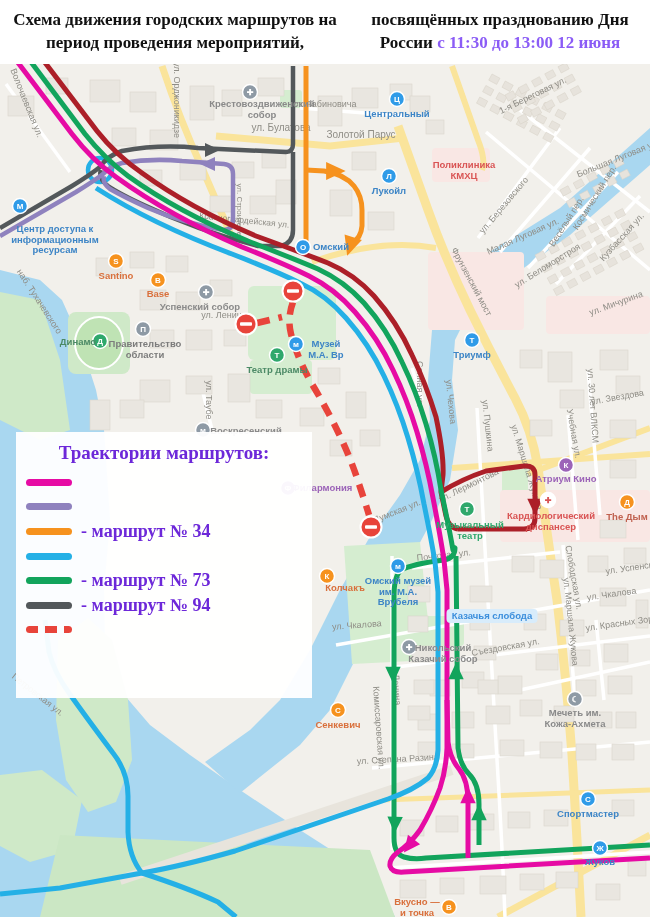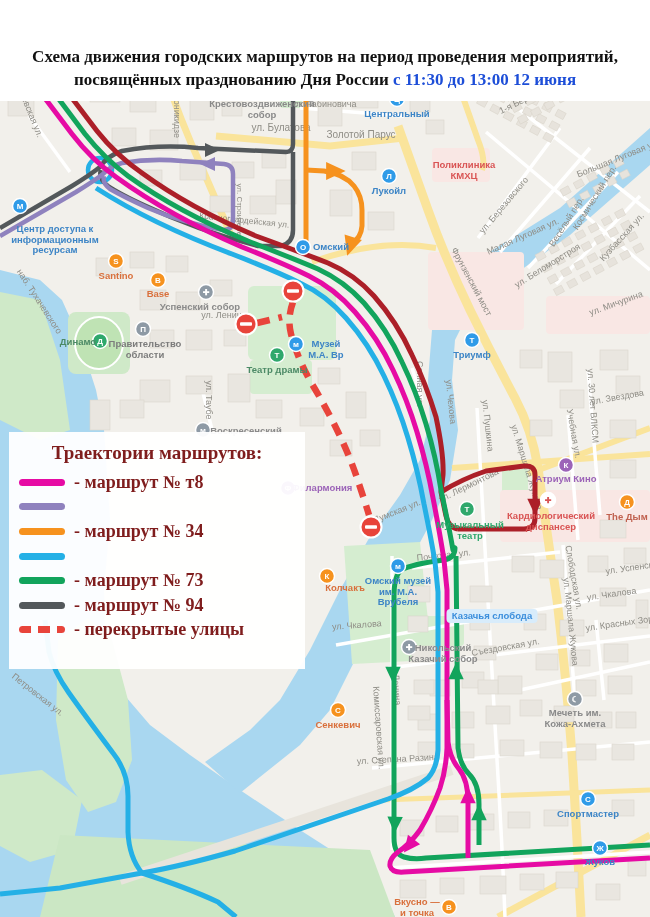--- a/index.html
+++ b/index.html
@@ -1,25 +1,25 @@
 <!DOCTYPE html>
 <html style="--c-t8: #E60BA4; --c-r25: #AC1F28; --c-r28: #8F82BE; --c-r34: #F6921E; --c-r62: #24B0E6; --c-r73: #12A45C; --c-r94: #53585B; --c-closed: #E8443B;"><head>
 <meta charset="utf-8">
 <style>
   html,body{margin:0;padding:0;background:#fff;}
   #stage{position:relative;width:650px;height:917px;overflow:hidden;background:#fff;
          font-family:"Liberation Sans",sans-serif;}
   #mapsvg{position:absolute;left:0;top:0;}
   header#titlebar{position:absolute;left:0;top:0;width:650px;height:64px;background:#fff;
-    display:flex;flex-direction:column;justify-content:center;align-items:center;
+    display:flex;flex-direction:row;justify-content:center;align-items:center;
     font-family:"Liberation Serif",serif;font-weight:bold;font-size:17px;color:#111;
-    line-height:1.35;text-align:center;z-index:5;margin-top:37px;}
-  header#titlebar .red{color:#1d4ed8;}
-  #legend{position:absolute;left:9px;top:432px;width:296px;height:237px;background:rgba(255,255,255,0.95);
-    z-index:4;font-family:"Liberation Serif",serif;color:#7f1d1d;}
+    line-height:1.35;text-align:center;z-index:5;}
+  header#titlebar .red{color:#8b5cf6;}
+  #legend{position:absolute;left:16px;top:432px;width:296px;height:266px;background:rgba(255,255,255,0.95);
+    z-index:4;font-family:"Liberation Serif",serif;color:#6d28d9;}
   #legend .lg-title{font-weight:bold;font-size:19px;text-align:center;margin:10px 0 6px 0;}
   #legend .lg-row{display:flex;align-items:center;height:24.6px;padding-left:10px;}
   #legend .sw{width:46px;height:7px;border-radius:4px;flex:0 0 auto;margin-right:9px;}
   #legend .lg-label{font-weight:bold;font-size:18px;white-space:nowrap;}
   #note{position:absolute;left:162px;top:700px;width:330px;z-index:3;text-align:center;
     font-family:"Liberation Serif",serif;font-weight:bold;font-size:15px;color:#151515;line-height:1.35;}
   .slabel{font-family:"Liberation Sans",sans-serif;fill:#8F8D86;}
   .plabel{font-family:"Liberation Sans",sans-serif;font-weight:600;}
   .rt{fill:none;stroke-linejoin:round;}
 </style>
@@ -535,21 +535,20 @@
       <span>посвящённых празднованию Дня России</span>
       <span class="red">с 11:30 до 13:00 12 июня</span>
     </div>
   </header>
 
   <div id="legend">
     <div class="lg-title">Траектории маршрутов:</div>
     <div id="legend-rows">
         <div class="lg-row">
           <span class="sw" style="background: rgb(230, 11, 164);"></span>
-          <span class="lg-label">- маршрут № т8</span>
         </div>
         <div class="lg-row">
           <span class="sw" style="background: rgb(143, 130, 190);"></span>
         </div>
         <div class="lg-row">
           <span class="sw" style="background: rgb(246, 146, 30);"></span>
           <span class="lg-label">- маршрут № 34</span>
         </div>
         <div class="lg-row">
           <span class="sw" style="background: rgb(36, 176, 230);"></span>
@@ -557,20 +556,19 @@
         <div class="lg-row">
           <span class="sw" style="background: rgb(18, 164, 92);"></span>
           <span class="lg-label">- маршрут № 73</span>
         </div>
         <div class="lg-row">
           <span class="sw" style="background: rgb(83, 88, 91);"></span>
           <span class="lg-label">- маршрут № 94</span>
         </div>
         <div class="lg-row">
           <span class="sw" style="background: repeating-linear-gradient(90deg, rgb(232, 68, 59) 0px, rgb(232, 68, 59) 12px, transparent 12px, transparent 19px);"></span>
-          <span class="lg-label">- перекрытые улицы</span>
         </div>
       </div>
   </div>
 
   <div id="note">
   </div>
 </div>
 
 </body></html>

